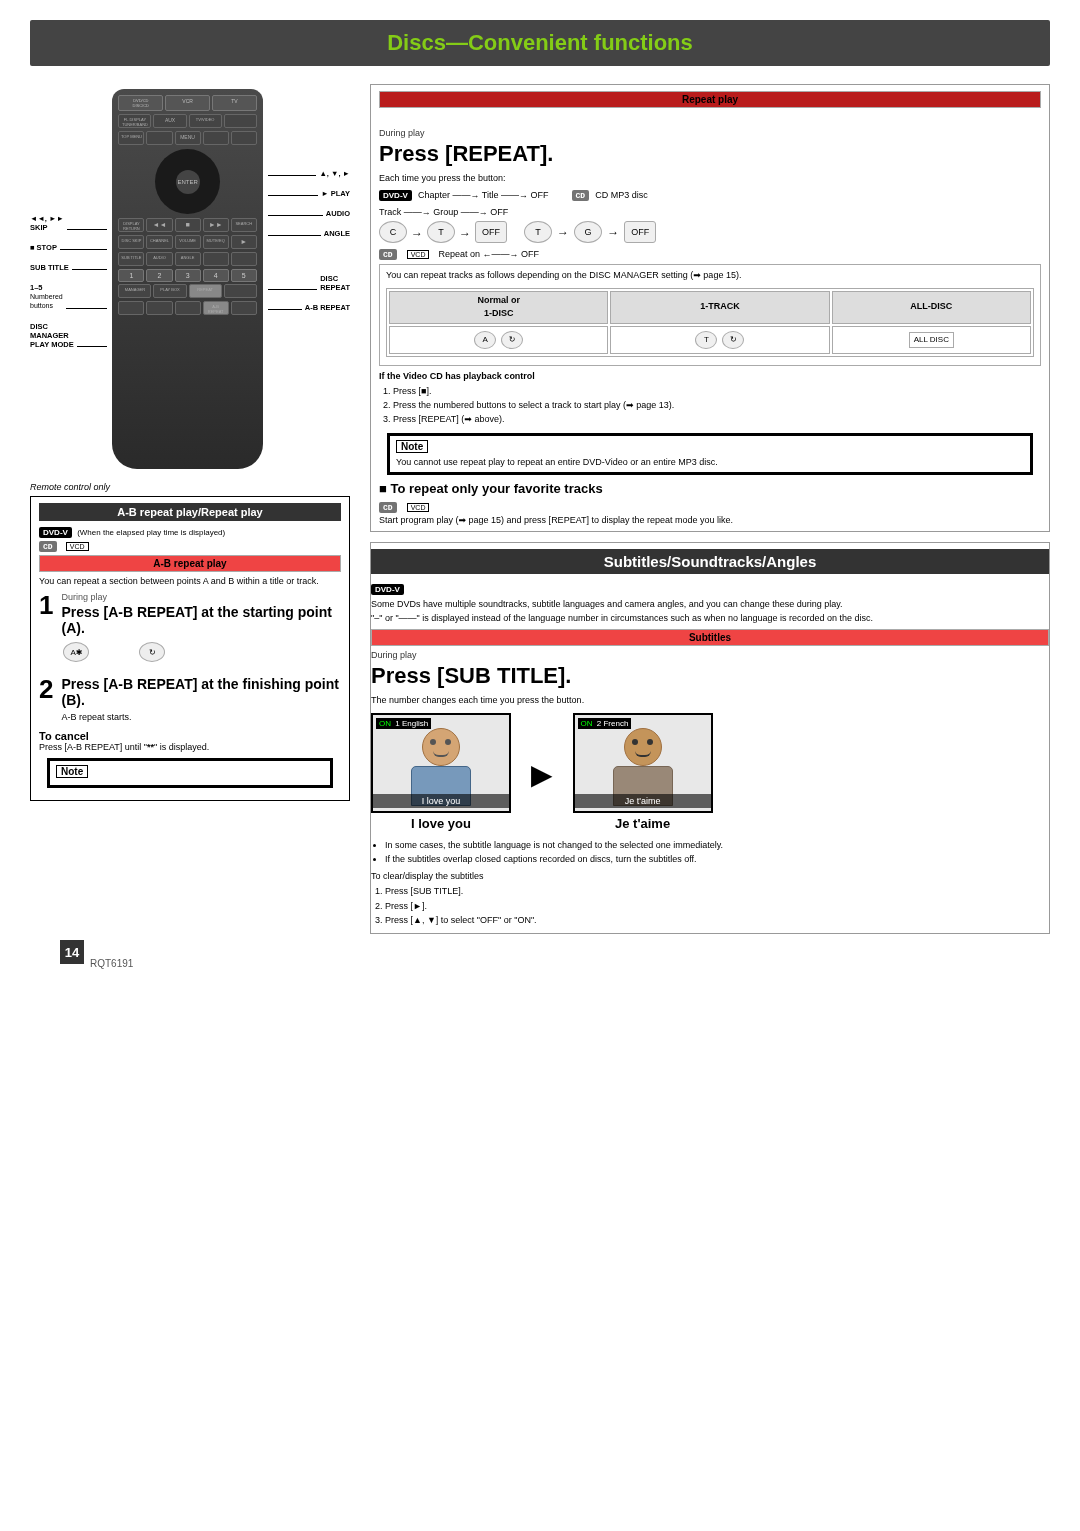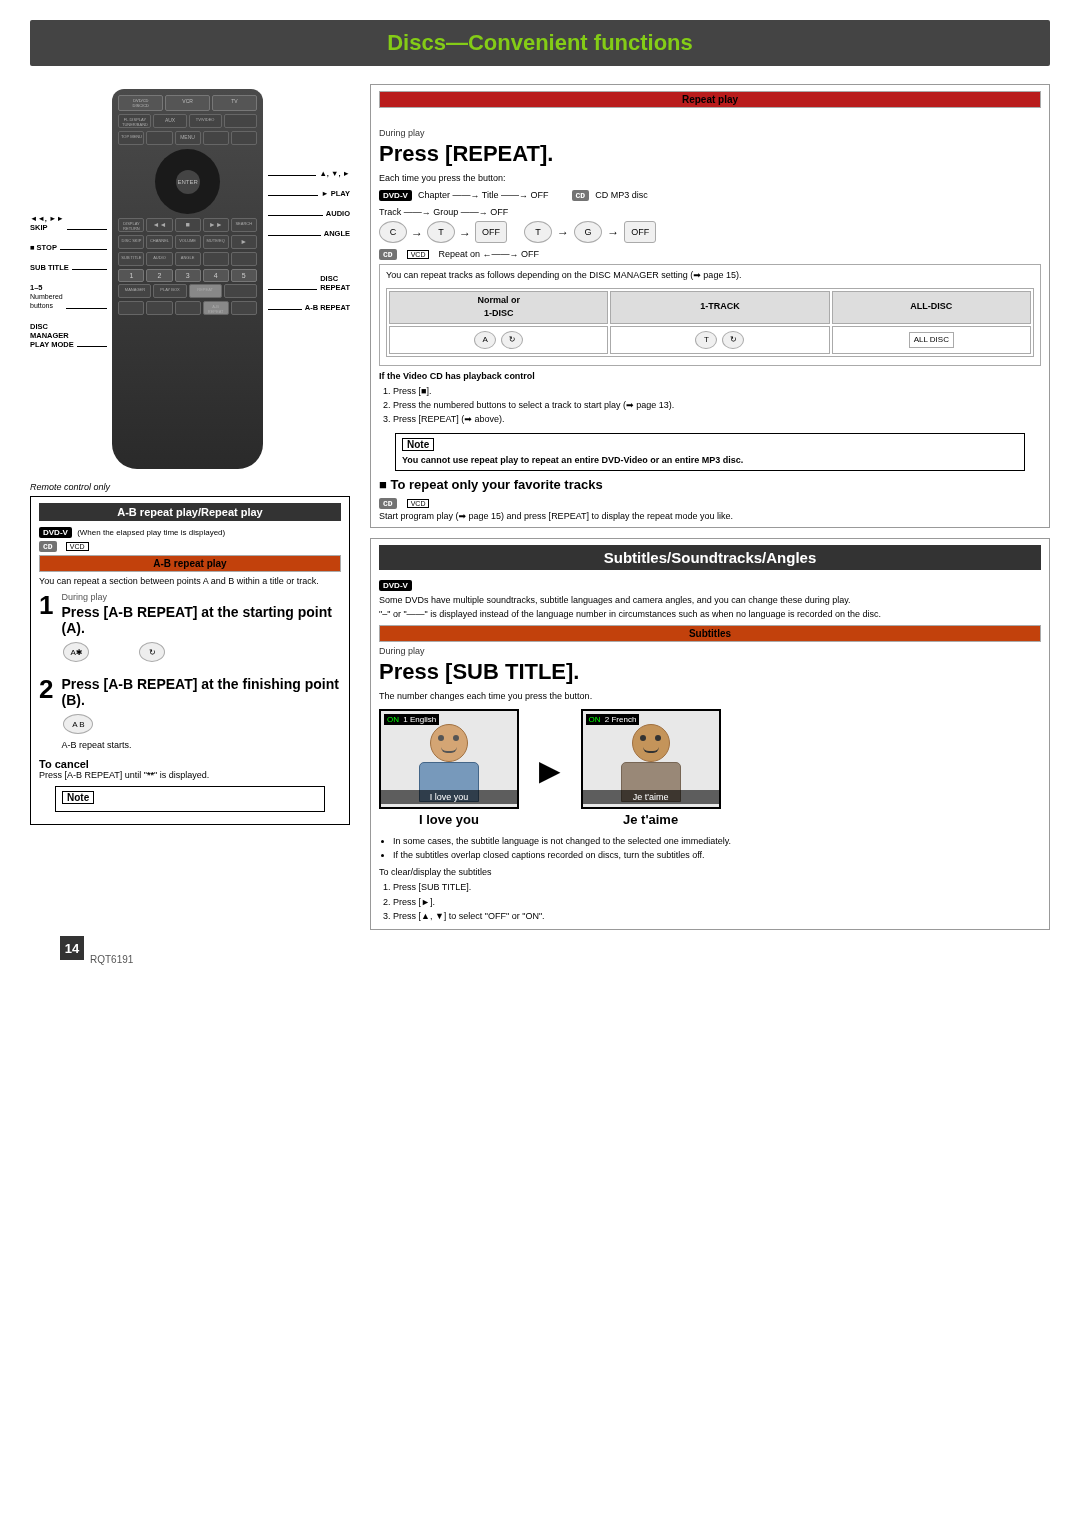--- a/index.html
+++ b/index.html
@@ -53,21 +53,21 @@
       font-size: 11px;
       font-weight: bold;
       background: #333;
       color: #fff;
       text-align: center;
       padding: 3px 6px;
       margin-bottom: 6px;
     }
 
     .section-label-bar {
-      background: #c2410c;
+      background: #ef4444;
       border: 1px solid #aaa;
       text-align: center;
       font-size: 10px;
       font-weight: bold;
       padding: 2px 0;
       margin-bottom: 4px;
     }
 
     
     .step-num {
@@ -85,38 +85,37 @@
     }
 
     .during-play {
       font-size: 9px;
       color: #555;
       margin-bottom: 2px;
     }
 
     
     .note-box {
-      border: 1px solid #000000;
+      border: 3px solid #000000;
       padding: 4px 6px;
-      margin: 6px 16px;
+      margin: 6px 8px;
     }
 
     .note-title {
       font-weight: bold;
       font-size: 10px;
       border: 1px solid #000;
       display: inline-block;
       padding: 0 4px;
       margin-bottom: 3px;
     }
 
     .note-text {
       font-size: 9px;
       line-height: 1.4;
-      font-weight: bold;
     }
 
     
     .right-col {
       flex: 1;
     }
 
     
     .repeat-play-box {
       border: 1px solid #999;
@@ -185,21 +184,21 @@
     }
 
     .arrow-sym {
       font-size: 12px;
       margin: 0 2px;
     }
 
     
     .subtitle-section {
       border: 1px solid #999;
-      padding: 6px 8px;
+      padding: 6px 0;
       margin-top: 10px;
     }
 
     .subtitle-section-title {
       font-size: 15px;
       font-weight: bold;
       background: #333;
       color: #fff;
       text-align: center;
       padding: 4px 0;
@@ -681,24 +680,20 @@
               <div style="width:40px"></div>
               <div class="small-btn-img">↻</div>
             </div>
           </div>
         </div>
 
         <div style="display:flex;align-items:flex-start;margin-bottom:8px">
           <div class="step-num">2</div>
           <div>
             <div class="step-text">Press [A-B REPEAT] at the finishing point (B).</div>
-            <div class="ab-diagram-row">
-              <div class="small-btn-img" style="width:30px">A B</div>
-              <div style="width:30px"></div>
-            </div>
             <p style="font-size:9px;margin-top:3px">A-B repeat starts.</p>
           </div>
         </div>
 
         <div style="margin-bottom:5px">
           <strong>To cancel</strong>
           <p style="font-size:9px">Press [A-B REPEAT] until "<strong>**</strong>" is displayed.</p>
         </div>
 
         <div class="note-box">

